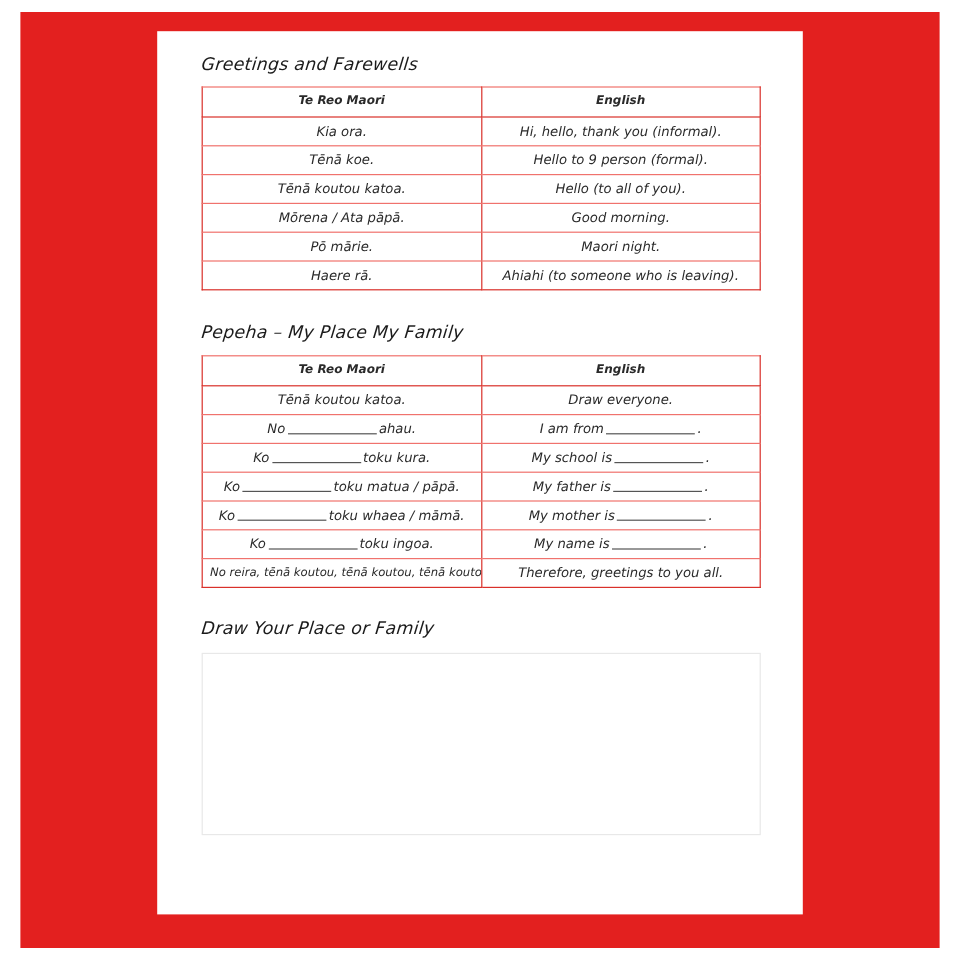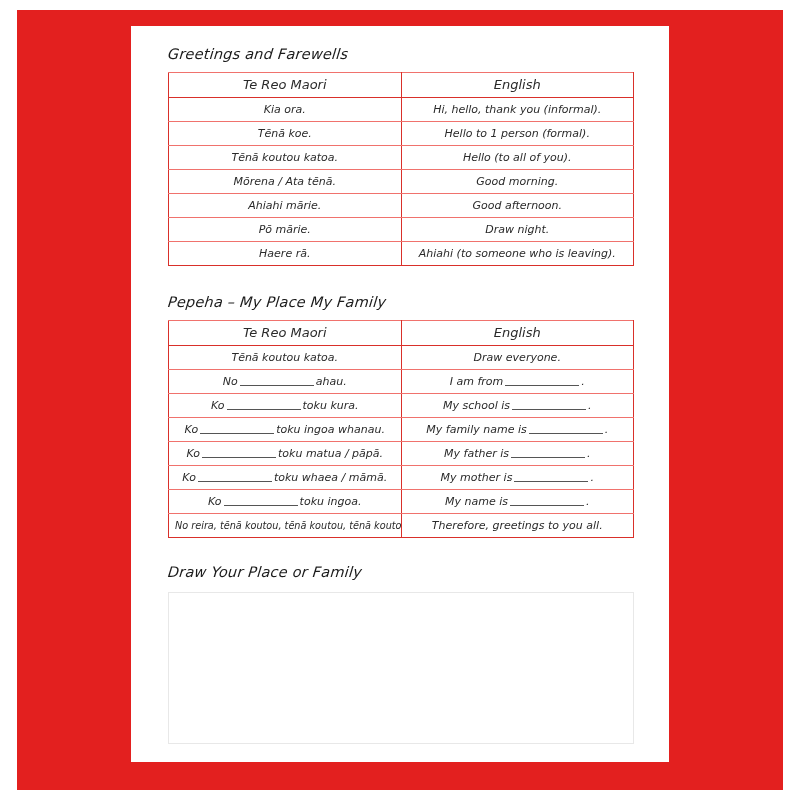--- a/index.html
+++ b/index.html
@@ -76,23 +76,23 @@
     vertical-align: middle;
     text-align: center;
     color: #2a2a2a;
     font-size: 11px;
     font-style: italic;
     font-family: "DejaVu Sans", sans-serif;
   }
   table.sheet thead th {
     border-top: 1px solid #f0726d;
     border-bottom: 1px solid #d9302a;
-    font-weight: 400;
+    font-weight: 700;
     height: 24px;
-    font-size: 13px;
+    font-size: 10px;
   }
   table.sheet tr.lastrow td {
     border-bottom: 1px solid #d9302a;
     text-align: center;
   }
   table.sheet th:first-child,
   table.sheet td:first-child {
     border-left: 1px solid #d9302a;
   }
   table.sheet th:last-child,
@@ -168,53 +168,45 @@
             </td>
             <td>
               <span class="cellinner">Hi, hello, thank you (informal).</span>
             </td>
           </tr>
           <tr>
             <td>
               <span class="cellinner">Tēnā koe.</span>
             </td>
             <td>
-              <span class="cellinner">Hello to 1 person (formal).</span>
+              <span class="cellinner">Hello to 9 person (formal).</span>
             </td>
           </tr>
           <tr>
             <td>
               <span class="cellinner">Tēnā koutou katoa.</span>
             </td>
             <td>
               <span class="cellinner">Hello (to all of you).</span>
             </td>
           </tr>
           <tr>
             <td>
-              <span class="cellinner">Mōrena / Ata tēnā.</span>
+              <span class="cellinner">Mōrena / Ata pāpā.</span>
             </td>
             <td>
               <span class="cellinner">Good morning.</span>
             </td>
           </tr>
           <tr>
             <td>
-              <span class="cellinner">Ahiahi mārie.</span>
-            </td>
-            <td>
-              <span class="cellinner">Good afternoon.</span>
-            </td>
-          </tr>
-          <tr>
-            <td>
               <span class="cellinner">Pō mārie.</span>
             </td>
             <td>
-              <span class="cellinner">Draw night.</span>
+              <span class="cellinner">Maori night.</span>
             </td>
           </tr>
           <tr class="lastrow">
             <td>
               <span class="cellinner">Haere rā.</span>
             </td>
             <td>
               <span class="cellinner">Ahiahi (to someone who is leaving).</span>
             </td>
           </tr>
@@ -258,28 +250,20 @@
           <tr>
             <td>
               <span class="cellinner">Ko<span class="blank-underline"></span>toku kura.</span>
             </td>
             <td>
               <span class="cellinner">My school is<span class="blank-underline"></span>.</span>
             </td>
           </tr>
           <tr>
             <td>
-              <span class="cellinner">Ko<span class="blank-underline"></span>toku ingoa whanau.</span>
-            </td>
-            <td>
-              <span class="cellinner">My family name is<span class="blank-underline"></span>.</span>
-            </td>
-          </tr>
-          <tr>
-            <td>
               <span class="cellinner">Ko<span class="blank-underline"></span>toku matua / pāpā.</span>
             </td>
             <td>
               <span class="cellinner">My father is<span class="blank-underline"></span>.</span>
             </td>
           </tr>
           <tr>
             <td>
               <span class="cellinner">Ko<span class="blank-underline"></span>toku whaea / māmā.</span>
             </td>

